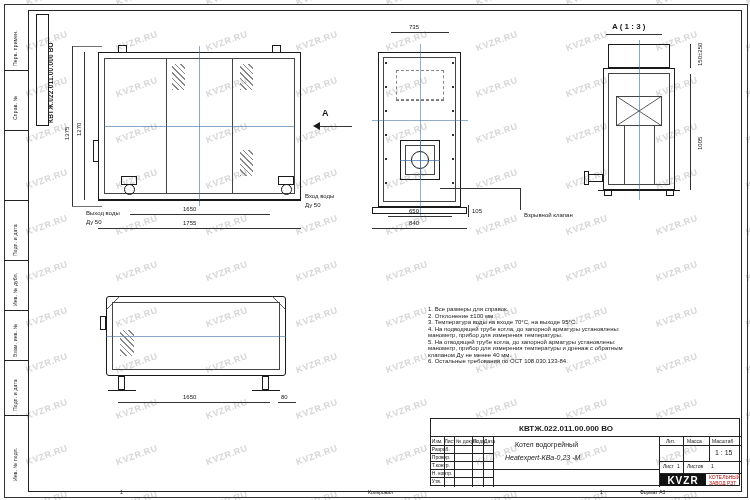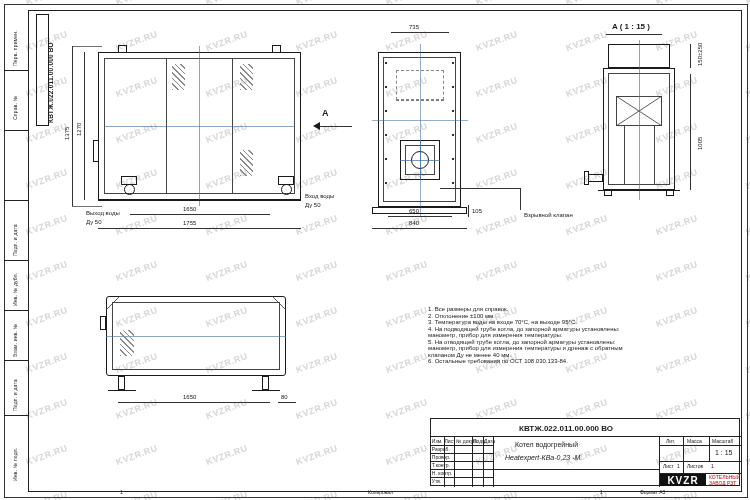--- a/index.html
+++ b/index.html
@@ -282,21 +282,21 @@
     <div class="t f6" style="left:409px;top:220px;">840</div>
     <div class="t f6" style="left:472px;top:208px;">105</div>
     <div class="dim" style="left:468px;top:205px;width:.8px;height:12px;"></div>
 
     <div class="dim" style="left:440px;top:188px;width:80px;height:.6px;"></div>
     <div class="t f6" style="left:524px;top:212px;">Взрывной клапан</div>
     <div class="dim" style="left:520px;top:188px;width:.6px;height:22px;"></div>
   </div>
 
   <div>
-    <div class="t f8 b" style="left:612px;top:22px;">A ( 1 : 15 )</div>
+    <div class="t f8 b" style="left:612px;top:22px;">A ( 1 : 3 )</div>
     <div class="dim" style="left:606px;top:34px;width:56px;height:.8px;"></div>
 
     <div class="rect" style="left:608px;top:44px;width:62px;height:24px;"></div>
 
     <div class="rect" style="left:603px;top:68px;width:72px;height:122px;"></div>
     <div class="rect-thin" style="left:608px;top:73px;width:62px;height:112px;"></div>
 
     <div class="rect-thin" style="left:616px;top:96px;width:46px;height:30px;"></div>
     <svg style="position:absolute;left:616px;top:96px;width:46px;height:30px;">
       <line x1="0" y1="0" x2="46" y2="30" stroke="#333" stroke-width="0.8"></line>

